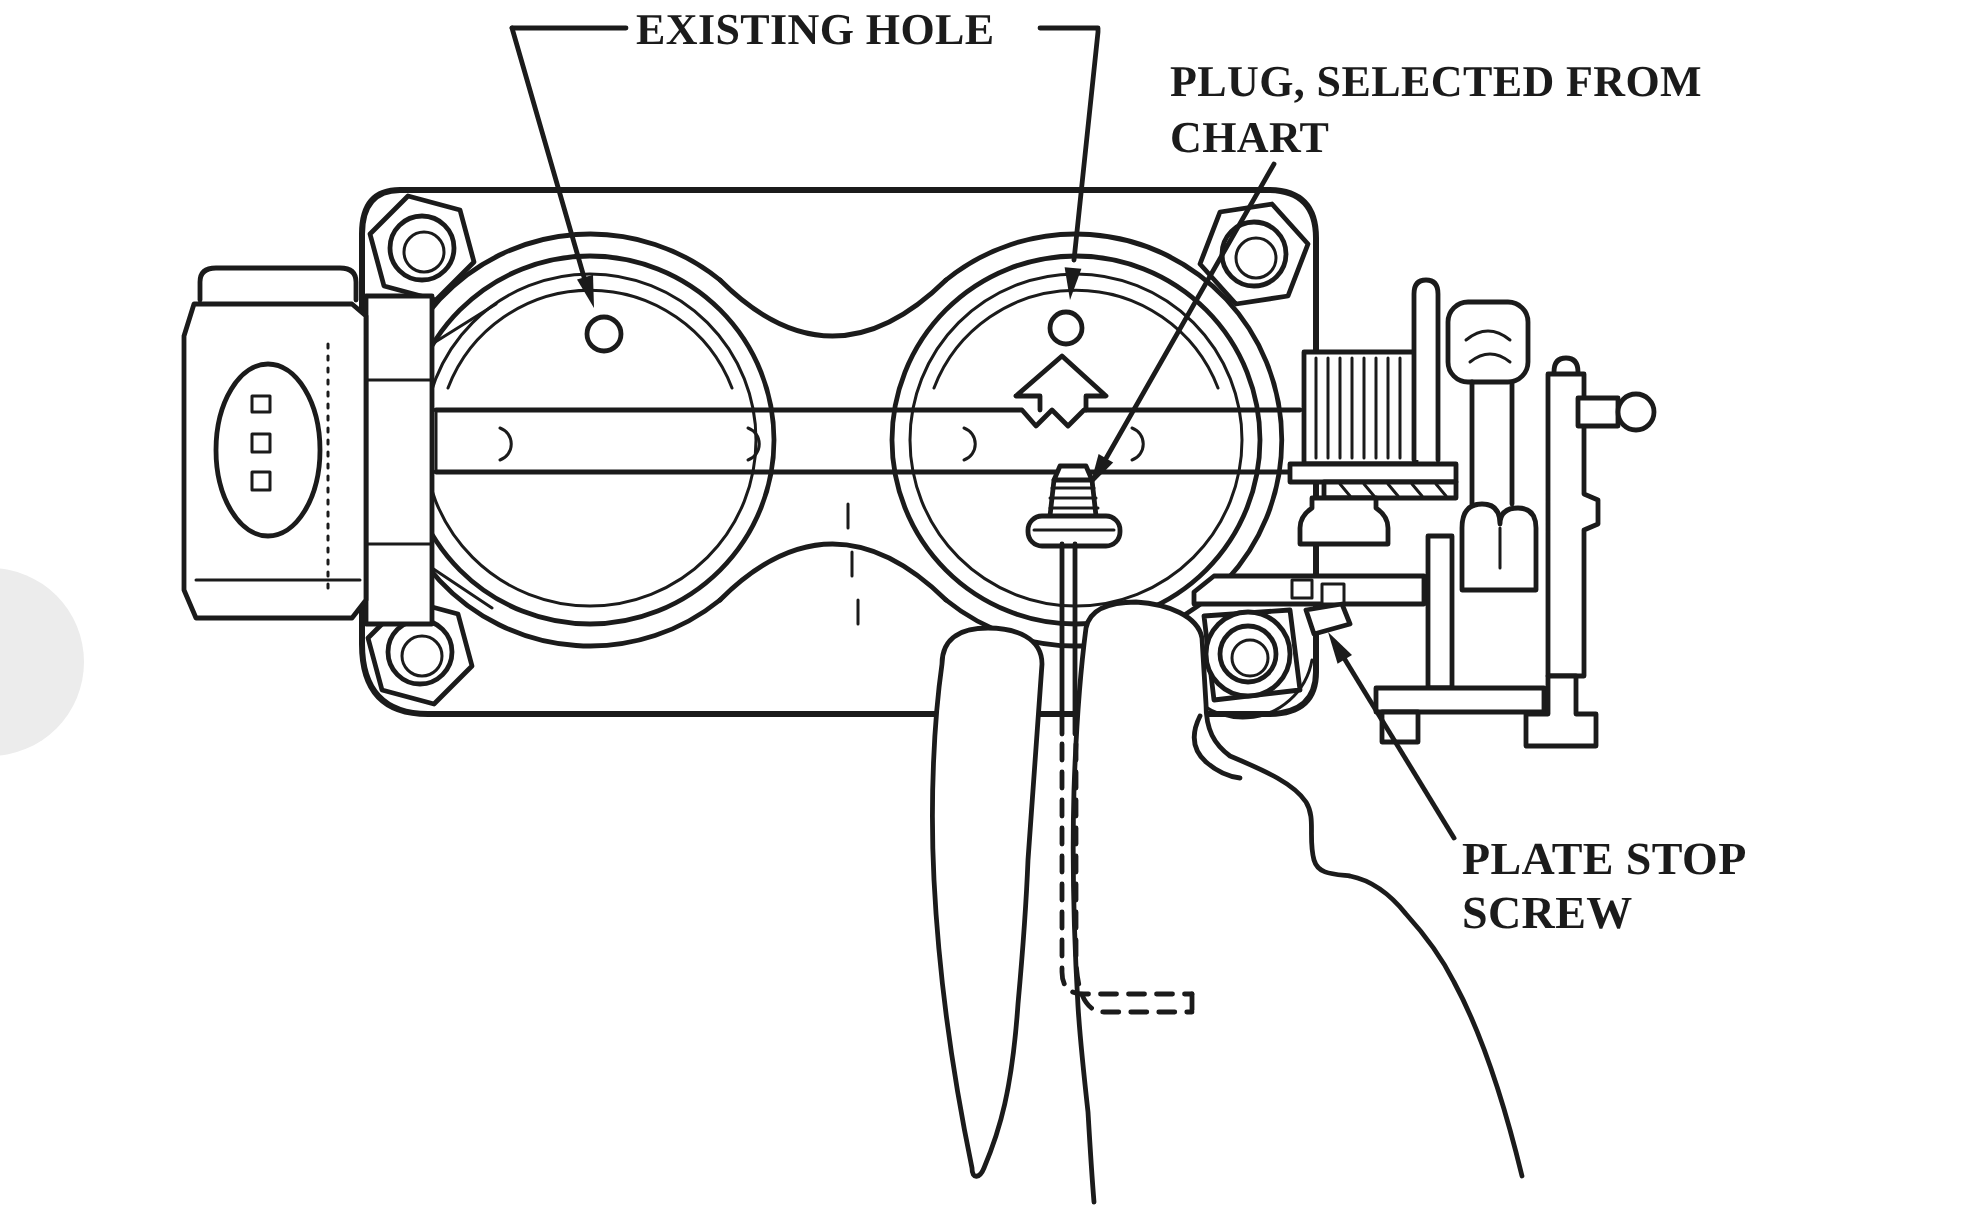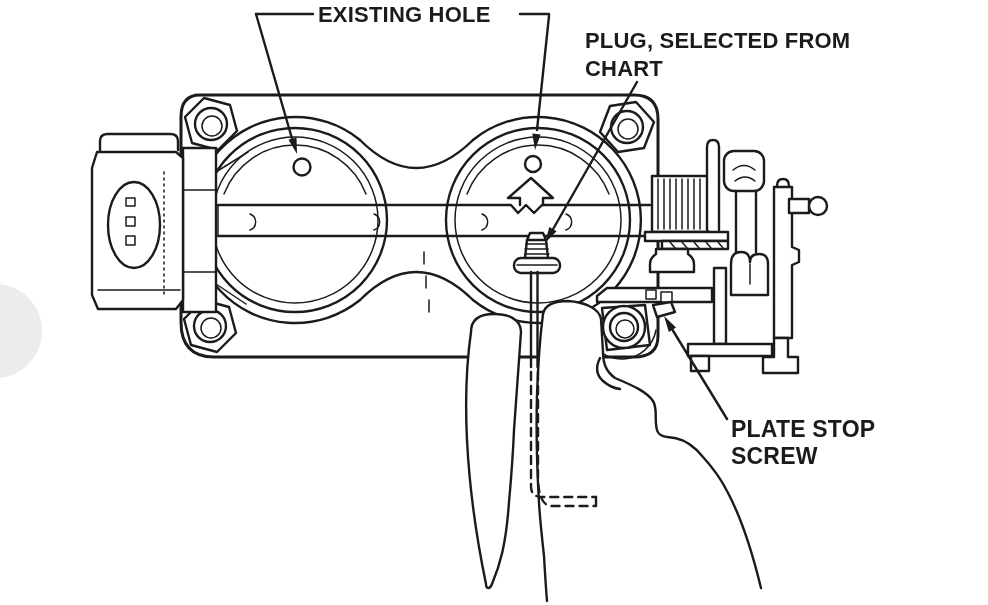--- a/index.html
+++ b/index.html
@@ -1,17 +1,17 @@
 <!DOCTYPE html>
 <html><head>
 <meta charset="utf-8">
 <style>
   html,body{margin:0;padding:0;background:#fff;}
   .stage{position:relative;width:988px;height:605px;background:#fff;overflow:hidden;
-         font-family:Liberation Sans, sans-serif;}
+         font-family:Liberation Serif, serif;}
   svg{display:block}
   .ink{stroke:#1b1b1b;fill:none;stroke-width:2.4;stroke-linecap:round;stroke-linejoin:round;}
   .ink-thin{stroke:#1b1b1b;fill:none;stroke-width:1.5;stroke-linecap:round;stroke-linejoin:round;}
   .ink-thick{stroke:#1b1b1b;fill:none;stroke-width:3;stroke-linecap:round;stroke-linejoin:round;}
   .wfill{fill:#ffffff;}
   .blk{fill:#1b1b1b;stroke:none;}
   .lbl{fill:#1b1b1b;font-weight:700;font-size:22px;letter-spacing:.2px;}
   .lbl-sm{fill:#1b1b1b;font-weight:700;font-size:23px;letter-spacing:.2px;}
   .dash{stroke-dasharray:8 6;}
   .dots{stroke-dasharray:2 4;}

